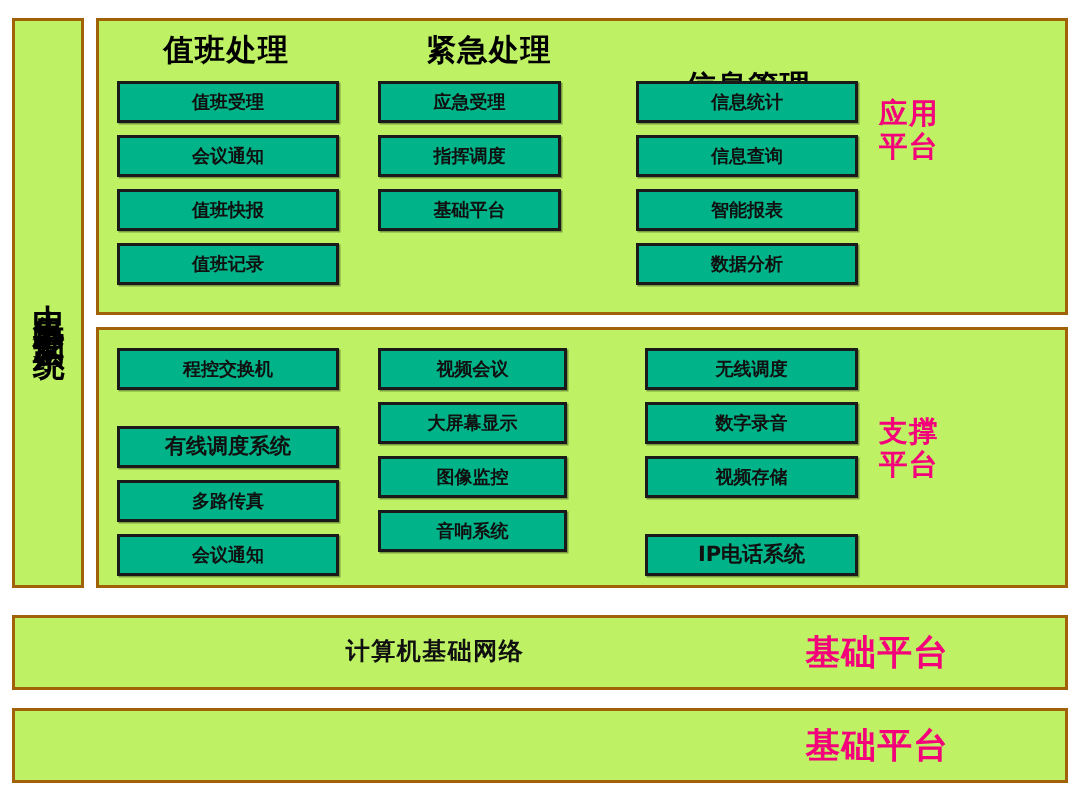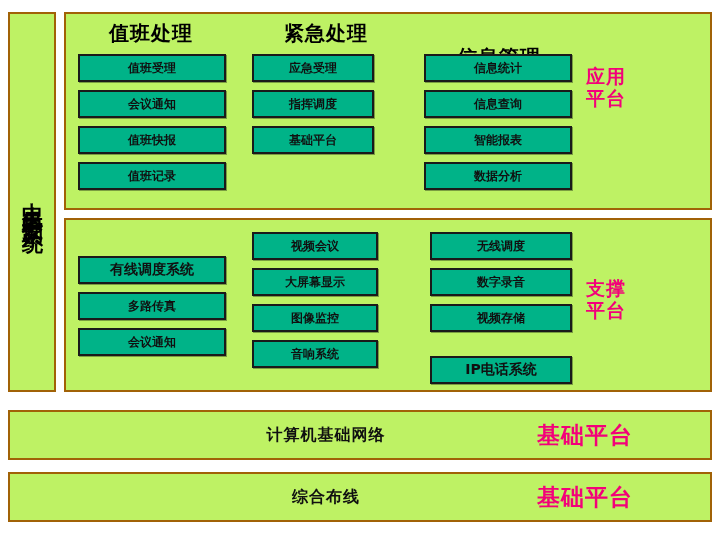--- a/index.html
+++ b/index.html
@@ -161,21 +161,20 @@
     position: absolute;
     left: 0;
     top: 50%;
     transform: translateY(-50%);
     width: 560px;
     text-align: center;
     font-size: 16px;
     font-weight: bold;
     color: #101010;
     letter-spacing: 1px;
-    margin-left: 36px;
   }
   .bar-tag {
     position: absolute;
     left: 510px;
     top: 50%;
     transform: translateY(-50%);
     width: 130px;
     text-align: center;
     font-size: 23px;
     font-weight: bold;
@@ -230,20 +229,21 @@
         <div>应用</div>
         <div>平台</div>
       </div>
     </div>
 
     <div id="panel-support" class="platform-panel lav">
 
       <div class="btn-grid">
 
         <div class="btn-col c0">
+          <div class="node-btn">程控交换机</div>
           <div class="node-btn narrow">有线调度系统</div>
           <div class="node-btn">多路传真</div>
           <div class="node-btn">会议通知</div>
         </div>
 
         <div class="btn-col c1">
           <div class="node-btn">视频会议</div>
           <div class="node-btn">大屏幕显示</div>
           <div class="node-btn">图像监控</div>
           <div class="node-btn">音响系统</div>
@@ -266,15 +266,14 @@
 
   </div>
 </div>
 
 <div id="bar-network" class="bottom-bar lav">
   <div class="bar-title">计算机基础网络</div>
   <div class="bar-tag">基础平台</div>
 </div>
 
 <div id="bar-cabling" class="bottom-bar lav">
-  <div class="bar-title">综合布线</div>
   <div class="bar-tag">基础平台</div>
 </div>
 
 </body></html>

